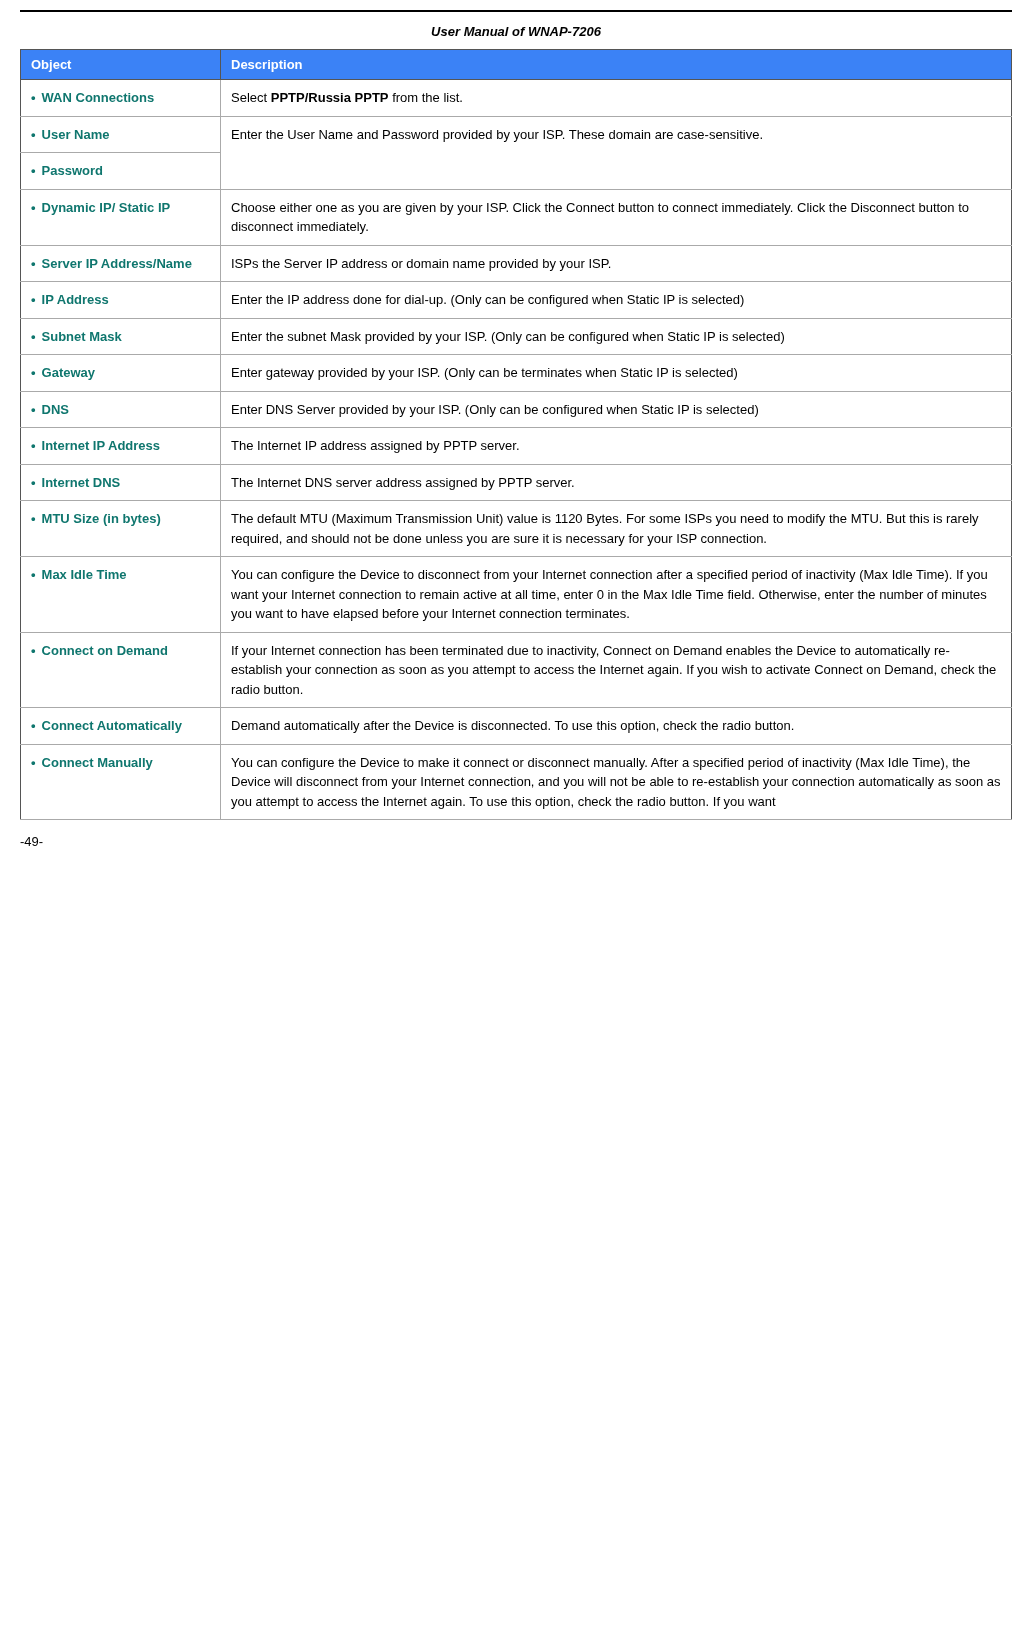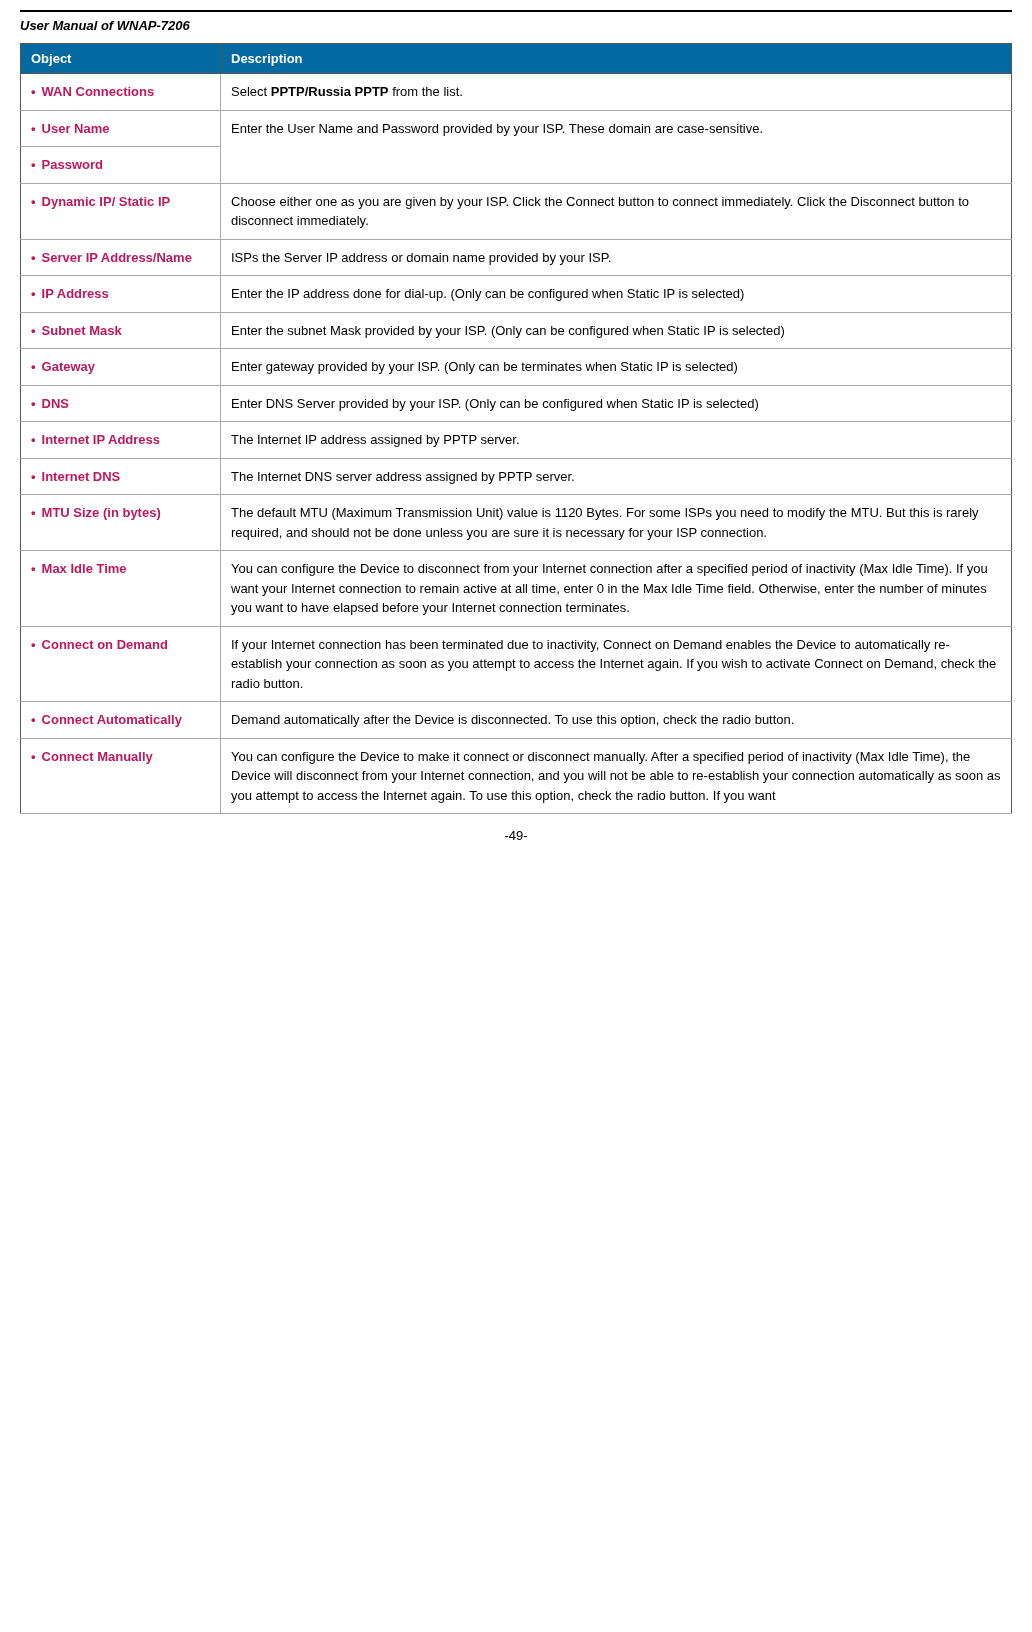--- a/index.html
+++ b/index.html
@@ -9,61 +9,60 @@
     }
     body {
       font-family: Arial, sans-serif;
       font-size: 13px;
       background: #fff;
       width: 1032px;
       min-height: 1632px;
       padding: 10px 20px 30px 20px;
     }
     .page-header {
-      text-align: left;
+      text-align: center;
       font-style: italic;
       font-weight: bold;
       font-size: 13px;
       margin-bottom: 10px;
       border-top: 2px solid #000;
-      padding-top: 6px;
+      padding-top: 12px;
     }
     table {
       width: 100%;
       border-collapse: collapse;
       border: 1.5px solid #555;
     }
     thead tr th {
-      background-color: #0369a1;
+      background-color: #3b82f6;
       color: #fff;
       padding: 7px 10px;
       text-align: left;
       font-size: 13px;
       font-weight: bold;
       border: 1px solid #555;
     }
     tbody tr td {
       padding: 8px 10px;
       vertical-align: top;
       border-bottom: 1px solid #aaa;
       font-size: 13px;
       line-height: 1.5;
     }
     tbody tr td:first-child {
       width: 200px;
       font-weight: bold;
-      color: #be185d;
+      color: #0f766e;
       border-right: 1px solid #aaa;
     }
     .bullet {
       display: inline-block;
       margin-right: 6px;
     }
     .page-footer {
-      text-align: center;
       margin-top: 14px;
       font-size: 13px;
     }
     b {
       font-weight: bold;
     }
   </style>
 </head>
 <body>
 

